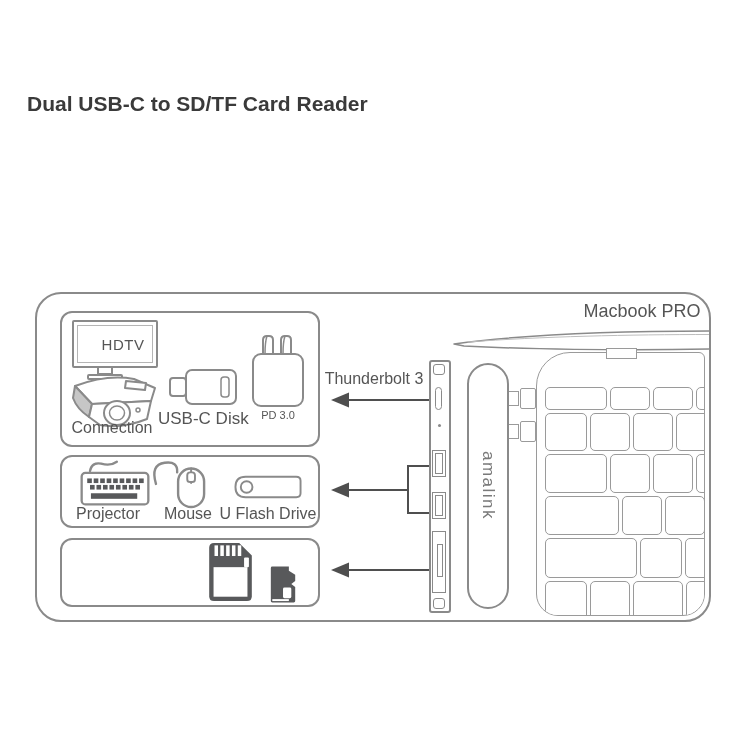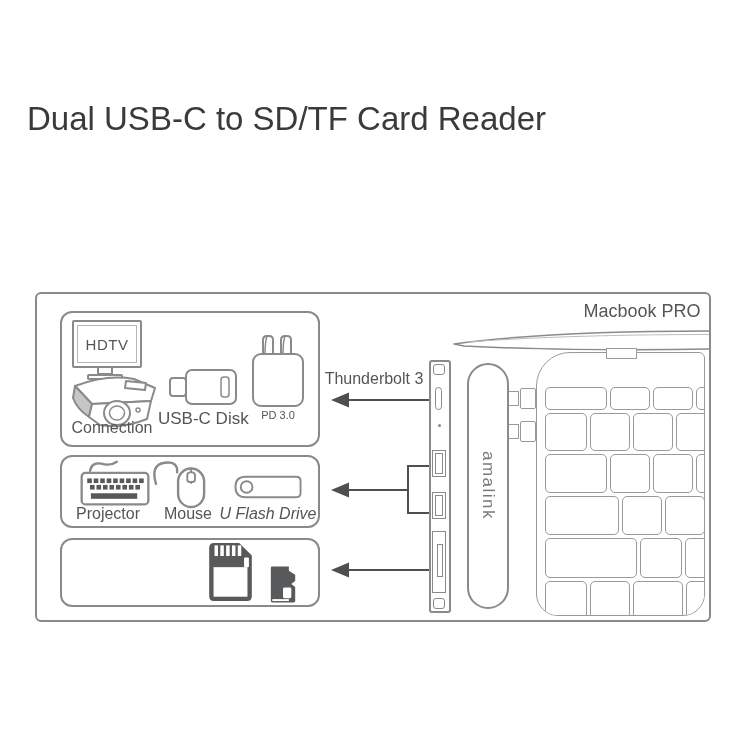--- a/index.html
+++ b/index.html
@@ -1,34 +1,34 @@
 <!DOCTYPE html>
 <html style="--line: #8a8a8a; --soft: #9a9a9a; --dark: #4f4f4f; --fill: #58595b; --label: #555555; --title: #3a3a3a; --heading: #2d2d2d;"><head>
 <meta charset="utf-8">
 <style>
   html,body{margin:0;padding:0;background:#fff;font-family:"Liberation Sans",sans-serif;}
   .page{position:relative;width:750px;height:750px;background:#fff;overflow:hidden;}
 
   .model{position:absolute;left:27px;top:62px;font-size:26px;font-weight:700;color:var(--title);}
-  .product{position:absolute;left:27px;top:100px;font-size:33px;font-weight:400;color:var(--title);}
+  .product{position:absolute;left:27px;top:92px;font-size:21px;font-weight:700;color:var(--title);}
   .section-title{position:absolute;left:0;top:222px;width:100%;text-align:center;font-size:33px;font-weight:700;color:var(--heading);}
 
-  .diagram{position:absolute;left:35px;top:292px;width:672px;height:326px;border:2px solid var(--line);border-radius:6px;overflow:hidden;background:#fff;}
+  .diagram{position:absolute;left:35px;top:292px;width:672px;height:326px;border:2px solid var(--line);border-radius:26px;overflow:hidden;background:#fff;}
 
   .macbook-label{position:absolute;left:545px;top:7px;width:120px;text-align:center;font-size:18px;color:var(--label);}
 
   .devbox{position:absolute;left:23px;width:256px;border:2px solid var(--line);border-radius:12px;background:#fff;}
   #box1{top:17px;height:132px;}
   #box2{top:161px;height:69px;}
   #box3{top:244px;height:65px;}
 
   .lbl{position:absolute;font-size:16px;color:var(--label);text-align:center;white-space:nowrap;}
 
   
-  .tv{position:absolute;left:10px;top:7px;width:66px;height:44px;border:2px solid var(--line);border-radius:2px;display:flex;align-items:center;justify-content:center;}
+  .tv{position:absolute;left:10px;top:7px;width:66px;height:44px;border:2px solid var(--line);border-radius:2px;display:flex;align-items:center;justify-content:center;padding-left:16px;}
   .tv-inner{position:absolute;inset:3px;border:1px solid #b5b5b5;}
   .tv-text{position:relative;font-size:15px;font-weight:500;color:var(--label);letter-spacing:.5px;}
   .tv-neck{position:absolute;left:35px;top:55px;width:12px;height:5px;border:2px solid var(--line);border-top:none;}
   .tv-base{position:absolute;left:25px;top:61px;width:32px;height:2px;border:2px solid var(--line);border-radius:2px;}
 
   
   .hub-bar{position:absolute;left:392px;top:66px;width:18px;height:249px;border:2px solid var(--line);border-radius:3px;background:#fff;}
   .bar-tab{position:absolute;left:2px;width:10px;height:9px;border:1.5px solid var(--line);border-radius:3px;background:#fff;}
   .usbc-port{position:absolute;left:4px;top:25px;width:5px;height:21px;border:1.5px solid var(--line);border-radius:4px;}
   .led{position:absolute;left:7px;top:62px;width:3px;height:3px;border-radius:50%;background:var(--line);}
@@ -197,21 +197,21 @@
         <rect class="o" style="stroke-width:2.5" x="28" y="12" width="27" height="40" rx="13.5"></rect>
         <line class="n" style="stroke-width:2" x1="41.5" y1="12" x2="41.5" y2="27"></line>
         <rect class="o" style="stroke-width:2" x="37.5" y="16" width="8" height="10" rx="3"></rect>
       </svg>
       <div class="lbl" style="left:96px;top:48px;width:60px;">Mouse</div>
 
       <svg style="position:absolute;left:172px;top:18px;" width="68" height="24" viewBox="0 0 70 24">
         <path class="o" d="M12,1.5 L64,1.5 Q68.5,1.5 68.5,5.5 L68.5,18.5 Q68.5,22.5 64,22.5 L12,22.5 Q1.5,22.5 1.5,12 Q1.5,1.5 12,1.5 Z"></path>
         <circle class="n" style="stroke-width:2" cx="13" cy="12" r="6"></circle>
       </svg>
-      <div class="lbl" style="left:154px;top:48px;width:104px;font-style:italic;">U Flash Drive</div>
+      <div class="lbl" style="left:154px;top:48px;width:104px;">U Flash Drive</div>
     </div>
 
     <div class="devbox" id="box3">
       <svg style="position:absolute;left:145px;top:1px;" width="47" height="62" viewBox="0 0 48 64">
         <path class="d" d="M7,2 L33,2 L46,15 L46,57 Q46,62 41,62 L7,62 Q2,62 2,57 L2,7 Q2,2 7,2 Z"></path>
         <rect class="w" x="7.5" y="4.5" width="3.6" height="11"></rect>
         <rect class="w" x="13.5" y="4.5" width="3.6" height="11"></rect>
         <rect class="w" x="19.5" y="4.5" width="3.6" height="11"></rect>
         <rect class="w" x="25.5" y="4.5" width="3.6" height="11"></rect>
         <rect class="w" x="31.5" y="4.5" width="3.6" height="11"></rect>

